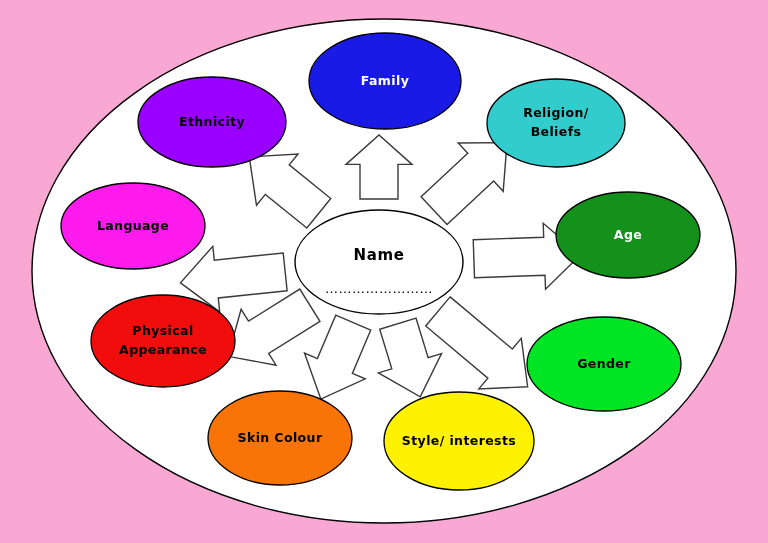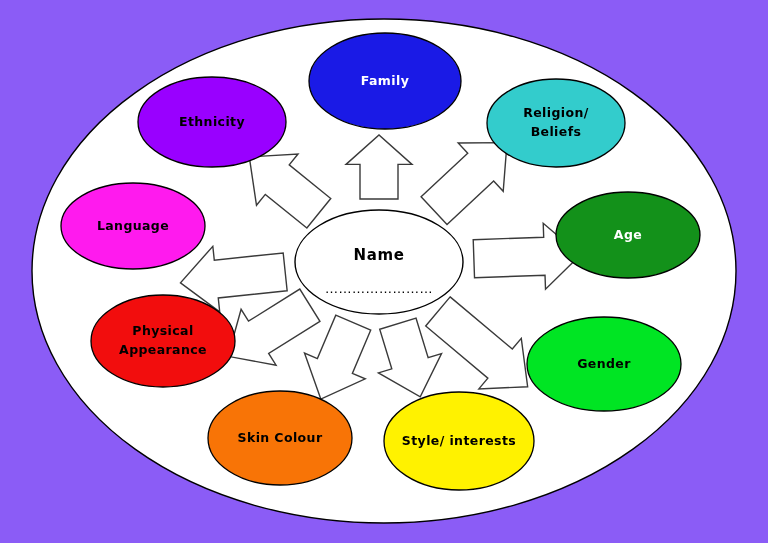--- a/index.html
+++ b/index.html
@@ -7,21 +7,21 @@
     padding: 0;
     background: #ffffff;
   }
   body {
     font-family: "DejaVu Sans", sans-serif;
   }
   #stage {
     position: relative;
     width: 768px;
     height: 543px;
-    background: #8b5cf6;
+    background: #f9a8d4;
     overflow: hidden;
   }
   #canvas {
     position: absolute;
     left: 0;
     top: 0;
     width: 768px;
     height: 543px;
   }
   .bubble-label {

